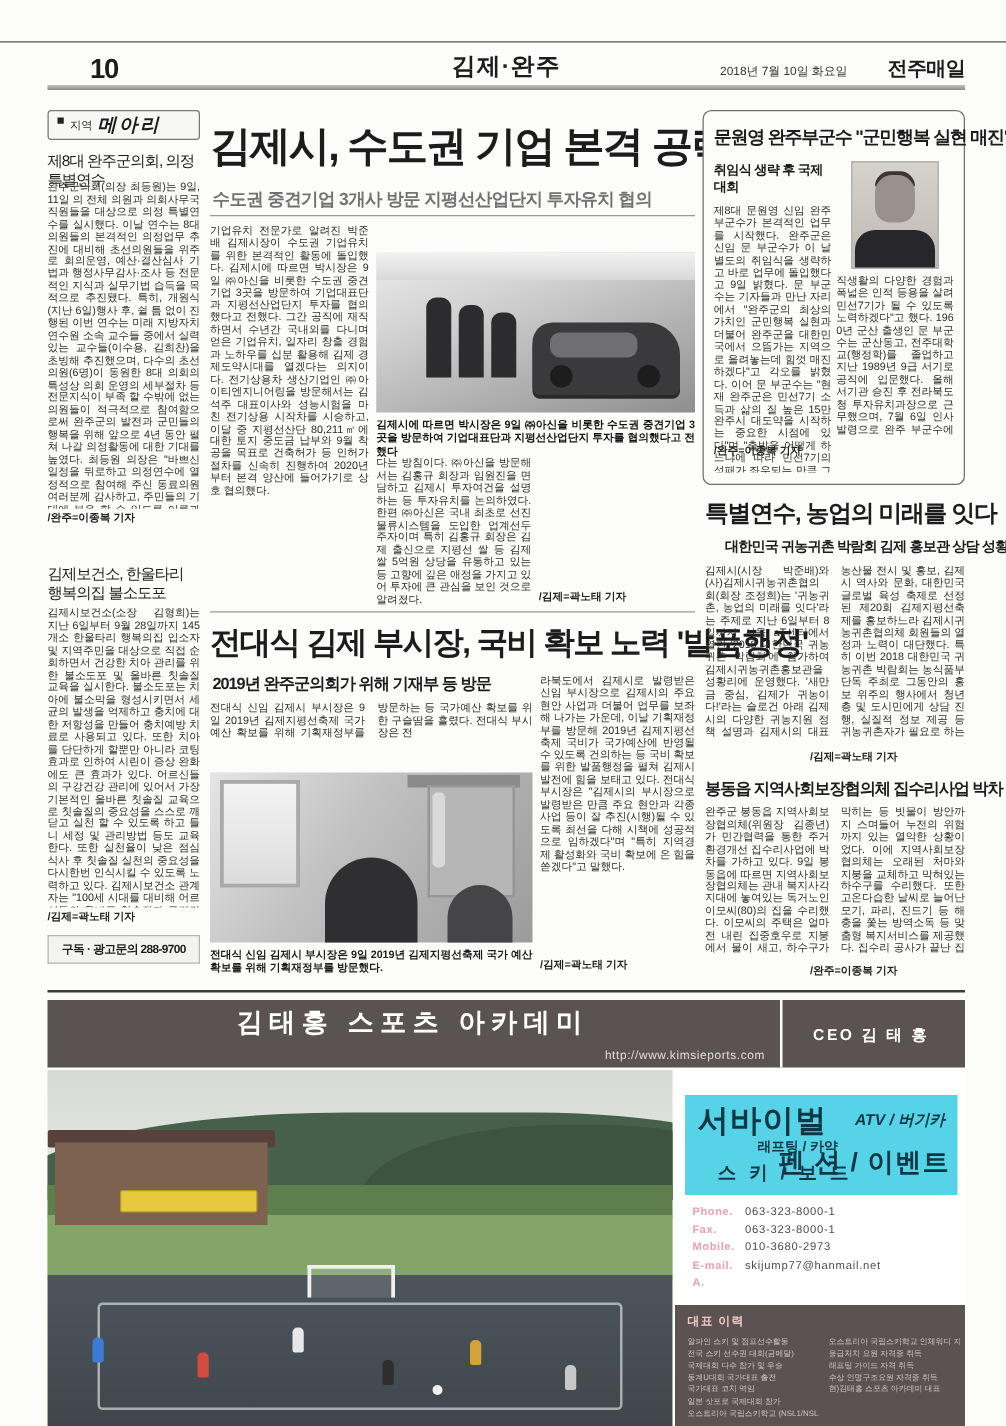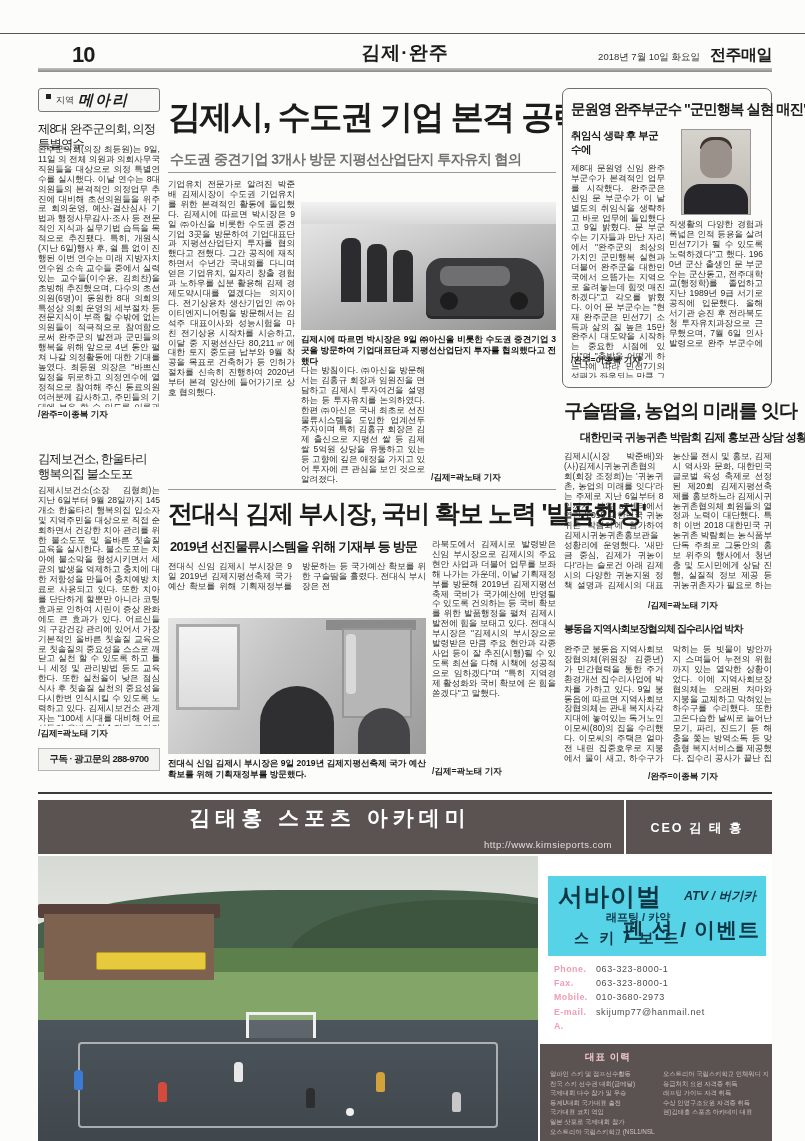--- a/index.html
+++ b/index.html
@@ -6,21 +6,21 @@
   html,body { background:#e9e9e9; }
   body { font-family:"Liberation Sans","DejaVu Sans",sans-serif; }
   .page { position:relative; width:805px; height:1141px; background:#fcfcfa; margin:0 auto; overflow:hidden; color:#1c1c1c; }
 
   .topline { position:absolute; top:33px; left:0; width:805px; height:1px; background:#555; }
   .hdr { position:absolute; top:40px; left:38px; width:734px; height:28px; }
   .hdr .pagenum { position:absolute; left:0; bottom:0; font-size:22px; font-weight:bold; letter-spacing:-1px;margin-left:34px; }
   .hdr .section { position:absolute; left:0; right:0; bottom:2px; text-align:center; font-size:19px; font-weight:bold; letter-spacing:1px; }
   .hdr .dateblk { position:absolute; right:0; bottom:2px; }
   .hdr .date { font-size:9.5px; color:#333; margin-right:10px; }
-  .hdr .masthead { font-size:16px; font-weight:bold; letter-spacing:-0.5px; }
+  .hdr .masthead { font-size:16px; font-weight:bold; letter-spacing:-0.5px;margin-left:22px; }
   .hdrule { position:absolute; top:68px; left:38px; width:734px; height:4px; background:linear-gradient(#c2c2c2,#8a8a8a); }
 
   
   .btxt { font-size:8.6px; line-height:9.9px; text-align:justify; word-break:break-all; color:#2a2a2a; overflow:hidden; }
   .byline { font-size:8.6px; font-weight:bold; color:#222; }
   .rule { position:absolute; background:#9a9a9a; }
 
   
   .badge { position:absolute; left:38px; top:88px; width:122px; height:24px; border:1px solid #777; border-radius:3px; display:flex; align-items:center; padding:2px 7px; background:#f7f7f5; }
   .badge .sq { width:5px; height:5px; background:#222; margin-right:5px; margin-top:-8px; }
@@ -76,21 +76,21 @@
   .portrait .head { position:absolute; left:18px; top:10px; width:32px; height:38px; background:#9a928a; border-radius:14px 14px 12px 12px; }
   .portrait .hair { position:absolute; left:18px; top:7px; width:32px; height:12px; background:#3c3530; border-radius:12px 12px 0 0; }
   .portrait .suit { position:absolute; left:2px; bottom:-4px; width:64px; height:34px; background:#26262b; border-radius:16px 16px 0 0; }
   .v-byline { position:absolute; right:0; bottom:0; width:100%; }
 
   .f-title { position:absolute; left:564px; top:398px; width:208px; font-size:19px; font-weight:800; letter-spacing:-1px; white-space:nowrap; }
   .f-sub { position:absolute; left:564px; top:430px; width:208px; font-size:11.3px; font-weight:bold; letter-spacing:-0.7px; white-space:nowrap;margin-left:16px; }
   .f-body { position:absolute; left:564px; top:452px; width:208px; height:148px; column-count:2; column-gap:9px; }
   .f-byline { position:absolute; left:648px; top:600px; width:124px; }
 
-  .b-title { position:absolute; left:564px; top:622px; width:208px; font-size:10px; font-weight:800; letter-spacing:-0.9px; white-space:nowrap; }
+  .b-title { position:absolute; left:564px; top:622px; width:208px; font-size:13px; font-weight:800; letter-spacing:-0.9px; white-space:nowrap; }
   .b-body { position:absolute; left:564px; top:645px; width:208px; height:128px; column-count:2; column-gap:9px; }
   .b-byline { position:absolute; left:648px; top:771px; width:124px; }
 
   
   .ad-bar { position:absolute; left:38px; top:800px; width:734px; height:54px; background:#5b5252; }
   .ad-title { position:absolute; left:0; top:4px; width:584px; text-align:center; color:#fff; font-size:21px; font-weight:800; letter-spacing:5px; }
   .ad-url { position:absolute; right:160px; bottom:4px; color:#e3dcdc; font-size:9.5px; letter-spacing:0.5px;padding-left:44px; }
   .ad-vline { position:absolute; right:146px; top:0; width:2px; height:54px; background:#fff; }
   .ad-ceo { position:absolute; right:12px; top:20px; width:126px; text-align:center; color:#fff; font-size:12.5px; font-weight:bold; letter-spacing:2px; }
 
@@ -111,21 +111,21 @@
   .cyan .survival { position:absolute; left:10px; top:4px; font-size:25px; font-weight:900; letter-spacing:1px; }
   .cyan .atv { position:absolute; right:10px; top:12px; font-size:12.5px; font-weight:800; font-style:italic; }
   .cyan .raft { position:absolute; left:58px; top:34px; font-size:11px; font-weight:800; }
   .cyan .ski { position:absolute; left:26px; top:53px; font-size:15px; font-weight:800; letter-spacing:3px; }
   .cyan .pension { position:absolute; right:6px; top:40px; font-size:21px; font-weight:900; letter-spacing:1px; }
   .contacts { position:absolute; left:14px; top:108px; width:212px; }
   .c-row { display:flex; align-items:baseline; margin-bottom:4.2px; }
   .c-label { color:#ef9db2; font-size:8.8px; font-weight:bold; letter-spacing:0.5px; width:42px; flex:0 0 auto; }
   .c-val { color:#4c4c4c; font-size:9px; letter-spacing:0.6px; }
   .career { position:absolute; left:0; top:188px; width:232px; height:97px; background:#5b5252; padding:7px 10px; }
-  .career .ct { color:#f2caca; font-size:9.5px; font-weight:bold; letter-spacing:1px; margin-bottom:5px;margin-left:35px; }
+  .career .ct { color:#f2caca; font-size:9.5px; font-weight:bold; letter-spacing:1px; margin-bottom:5px; }
   .career .cols { display:flex; gap:8px; }
   .career .cl { width:105px; }
   .career .cl div { color:#cfc3c3; font-size:6.3px; line-height:9.6px; white-space:nowrap; overflow:hidden; }
 </style>
 </head>
 <body>
 
 <div class="page">
 
   <div class="topline"></div>
@@ -170,55 +170,55 @@
         <div class="wheel" style="right:16px;"></div>
       </div>
     </div>
     <div class="m-caption">김제시에 따르면 박시장은 9일 ㈜아신을 비롯한 수도권 중견기업 3곳을 방문하여 기업대표단과 지평선산업단지 투자를 협의했다고 전했다</div>
     <div class="m-col2 btxt">다는 방침이다. ㈜아신을 방문해서는 김홍규 회장과 임원진을 면담하고 김제시 투자여건을 설명하는 등 투자유치를 논의하였다. 한편 ㈜아신은 국내 최초로 선진물류시스템을 도입한 업계선두주자이며 특히 김홍규 회장은 김제 출신으로 지평선 쌀 등 김제 쌀 5억원 상당을 유통하고 있는 등 고향에 깊은 애정을 가지고 있어 투자에 큰 관심을 보인 것으로 알려졌다.</div>
     <div class="m-byline byline">/김제=곽노태 기자</div>
   </div>
   <div class="rule m-rule2"></div>
 
   <div class="d-headline">전대식 김제 부시장, 국비 확보 노력 '발품행정'</div>
-  <div class="d-subhead">2019년 선진물류시스템을 위해 기재부 등 방문</div>
+  <div class="d-subhead">2019년 완주군의회가 위해 기재부 등 방문</div>
   <div class="d-intro btxt">전대식 신임 김제시 부시장은 9일 2019년 김제지평선축제 국가 예산 확보를 위해 기획재정부를 방문하는 등 국가예산 확보를 위한 구슬땀을 흘렸다. 전대식 부시장은 전</div>
   <div class="d-col3 btxt">라북도에서 김제시로 발령받은 신임 부시장으로 김제시의 주요 현안 사업과 더불어 업무를 보좌해 나가는 가운데, 이날 기획재정부를 방문해 2019년 김제지평선축제 국비가 국가예산에 반영될 수 있도록 건의하는 등 국비 확보를 위한 발품행정을 펼쳐 김제시 발전에 힘을 보태고 있다. 전대식 부시장은 "김제시의 부시장으로 발령받은 만큼 주요 현안과 각종 사업 등이 잘 추진(시행)될 수 있도록 최선을 다해 시책에 성공적으로 임하겠다"며 "특히 지역경제 활성화와 국비 확보에 온 힘을 쏟겠다"고 말했다.</div>
   <div class="d-photo">
     <div class="win"></div>
     <div class="shelf"></div>
     <div class="cab"></div>
     <div class="hanger"></div>
     <div class="person1"></div>
     <div class="person2"></div>
   </div>
   <div class="d-caption">전대식 신임 김제시 부시장은 9일 2019년 김제지평선축제 국가 예산 확보를 위해 기획재정부를 방문했다.</div>
   <div class="d-byline byline">/김제=곽노태 기자</div>
   <div class="rule botrule"></div>
 
   <div class="vbox">
     <div class="v-title">문원영 완주부군수 "군민행복 실현 매진"</div>
     <div class="v-cols">
       <div class="v-left">
-        <div class="v-sub">취임식 생략 후 부군수에</div>
+        <div class="v-sub">취임식 생략 후 국제대회</div>
         <div class="btxt" style="height:214px;">제8대 문원영 신임 완주 부군수가 본격적인 업무를 시작했다. 완주군은 신임 문 부군수가 이 날 별도의 취임식을 생략하고 바로 업무에 돌입했다고 9일 밝혔다. 문 부군수는 기자들과 만난 자리에서 "완주군의 최상의 가치인 군민행복 실현과 더불어 완주군을 대한민국에서 으뜸가는 지역으로 올려놓는데 힘껏 매진하겠다"고 각오를 밝혔다. 이어 문 부군수는 "현재 완주군은 민선7기 소득과 삶의 질 높은 15만 완주시 대도약을 시작하는 중요한 시점에 있다"며 "출발을 어떻게 하느냐에 따라 민선7기의 성패가 좌우되는 만큼 그 동안 공</div>
       </div>
       <div class="v-right">
         <div class="portrait">
           <div class="hair"></div>
           <div class="head"></div>
           <div class="suit"></div>
         </div>
         <div class="btxt" style="height:128px;">직생활의 다양한 경험과 폭넓은 인적 등용을 살려 민선7기가 될 수 있도록 노력하겠다"고 했다. 1960년 군산 출생인 문 부군수는 군산동고, 전주대학교(행정학)를 졸업하고 지난 1989년 9급 서기로 공직에 입문했다. 올해 서기관 승진 후 전라북도청 투자유치과장으로 근무했으며, 7월 6일 인사발령으로 완주 부군수에 임명됐다. 전임 고재욱 완주군 부군수는 전북도로 자리를 옮겼다.</div>
       </div>
       <div class="v-byline byline">/완주=이종복 기자</div>
     </div>
   </div>
 
-  <div class="f-title">구슬땀을, 농업의 미래를 잇다</div>
+  <div class="f-title">특별연수, 농업의 미래를 잇다</div>
   <div class="f-sub">대한민국 귀농귀촌 박람회 김제 홍보관 상담 성황</div>
   <div class="f-body btxt">김제시(시장 박준배)와 (사)김제시귀농귀촌협의회(회장 조정희)는 '귀농귀촌, 농업의 미래를 잇다'라는 주제로 지난 6일부터 8일까지 서울 aT센터에서 열린 '2018 대한민국 귀농귀촌 박람회'에 참가하여 김제시귀농귀촌홍보관을 성황리에 운영했다. '새만금 중심, 김제가 귀농이다!'라는 슬로건 아래 김제시의 다양한 귀농지원 정책 설명과 김제시의 대표 농산물 전시 및 홍보, 김제시 역사와 문화, 대한민국 글로벌 육성 축제로 선정된 제20회 김제지평선축제를 홍보하느라 김제시귀농귀촌협의체 회원들의 열정과 노력이 대단했다. 특히 이번 2018 대한민국 귀농귀촌 박람회는 농식품부 단독 주최로 그동안의 홍보 위주의 행사에서 청년층 및 도시민에게 상담 진행, 실질적 정보 제공 등 귀농귀촌자가 필요로 하는 정보에 맞춤형 박람회 운영으로 더 의미있고 방문객에게도 만족도가 높았다. 서상일 농업기술센터소장은 "김제시귀농귀촌협의회가 도시민 유치를 통해 김제시 인구유입 및 활성화를 도모하여 '경제도약, 정겨운 김제 건설'에 커다란 역할을 하고 있다"라며 김제시귀농귀촌협의회 조정희 회장과 임원들의 노고를 격려하고, "9월에 개최되는 '전라도 귀농귀촌 박람회'에서도 김제시귀농귀촌협의회가 적극적으로 홍보해 귀농귀촌민들이 김제시에 유입될 수 있도록 최선을 다 할 계획"이라고 말했다.</div>
   <div class="f-byline byline">/김제=곽노태 기자</div>
 
   <div class="b-title">봉동읍 지역사회보장협의체 집수리사업 박차</div>
   <div class="b-body btxt">완주군 봉동읍 지역사회보장협의체(위원장 김종년)가 민간협력을 통한 주거환경개선 집수리사업에 박차를 가하고 있다. 9일 봉동읍에 따르면 지역사회보장협의체는 관내 복지사각지대에 놓여있는 독거노인 이모씨(80)의 집을 수리했다. 이모씨의 주택은 얼마 전 내린 집중호우로 지붕에서 물이 새고, 하수구가 막히는 등 빗물이 방안까지 스며들어 누전의 위험까지 있는 열악한 상황이었다. 이에 지역사회보장협의체는 오래된 처마와 지붕을 교체하고 막혀있는 하수구를 수리했다. 또한 고온다습한 날씨로 늘어난 모기, 파리, 진드기 등 해충을 쫓는 방역소독 등 맞춤형 복지서비스를 제공했다. 집수리 공사가 끝난 집을 본 이모씨는 "슬하에 자녀가 없어 집에 물이 새고 넘쳐도 마땅히 도움을 청할 곳이 없어 속앓이만 했었는데 새집 같이 수리해줘서 감사드린다"며 인사를 전했다.</div>
   <div class="b-byline byline">/완주=이종복 기자</div>
 
   <div class="ad-bar">
     <div class="ad-title">김태홍 스포츠 아카데미</div>

